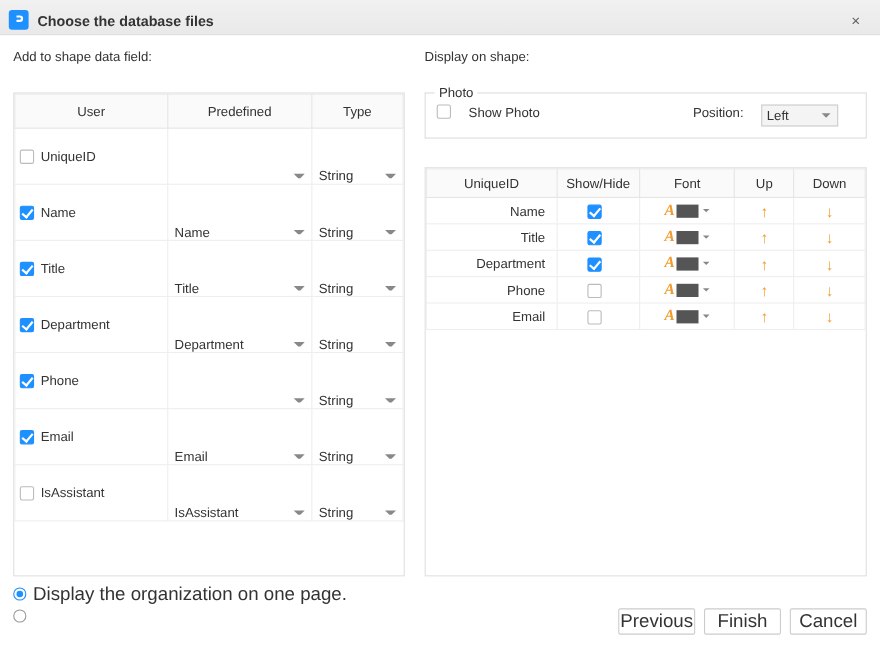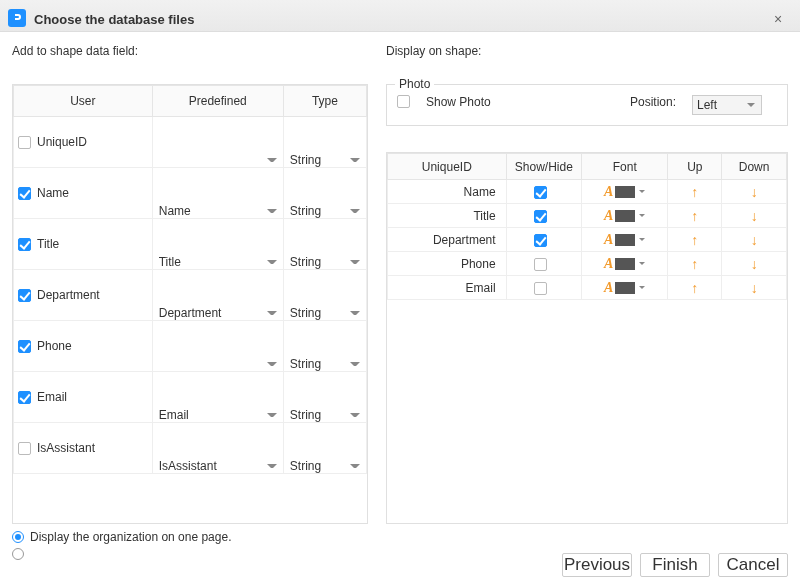--- a/index.html
+++ b/index.html
@@ -85,21 +85,21 @@
   .font-swatch {
     display:inline-flex; align-items:center; gap:2px;
   }
   .font-swatch .a-glyph { color:#f29b2e; font-family:Georgia,serif; font-style:italic; font-weight:bold; font-size:14px;}
   .font-swatch .color-box {
     width:20px; height:12px; background:#555; display:inline-block;
   }
   .font-swatch .mini-dd { width:0;height:0;border-left:3px solid transparent;border-right:3px solid transparent;border-top:3px solid #888; margin-left:2px;}
   .arrow-up, .arrow-down { color:#f29b2e; font-size:14px; font-weight:bold;}
   
-  .radio-block { padding:6px 12px 0 12px; font-size:12px; }
+  .radio-block { padding:6px 12px 0 12px; font-size:17px; }
   .radio-row { display:flex; align-items:center; gap:6px; margin-bottom:4px;}
   .radio {
     width:12px; height:12px; border:1px solid #999; border-radius:50%;
     display:inline-block; position:relative; background:#fff;
   }
   .radio.checked { border-color:#1E90FF; }
   .radio.checked::after {
     content:""; position:absolute; left:2px; top:2px; width:6px; height:6px;
     background:#1E90FF; border-radius:50%;
   }

